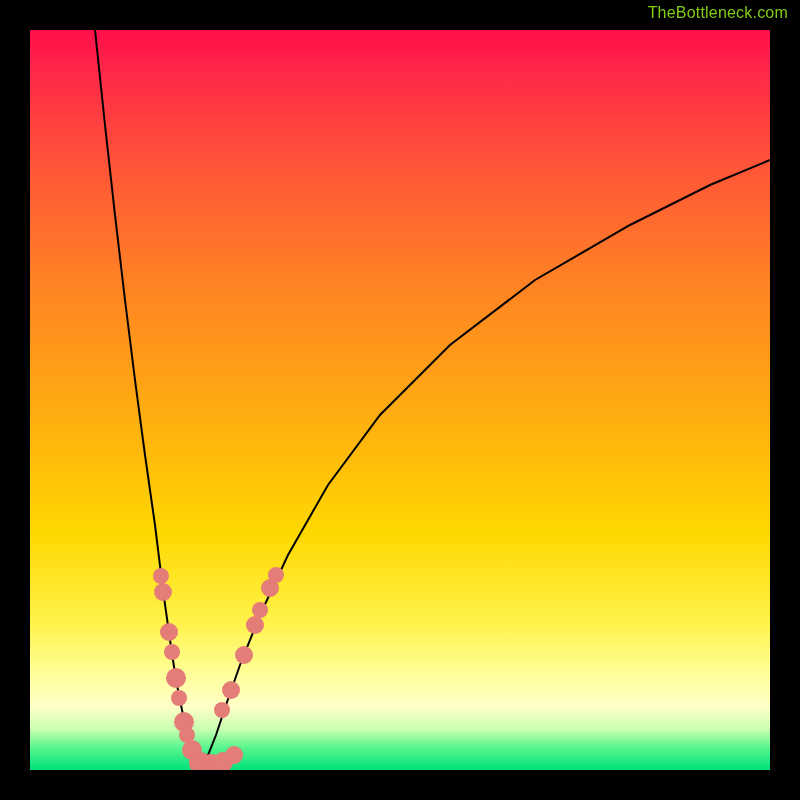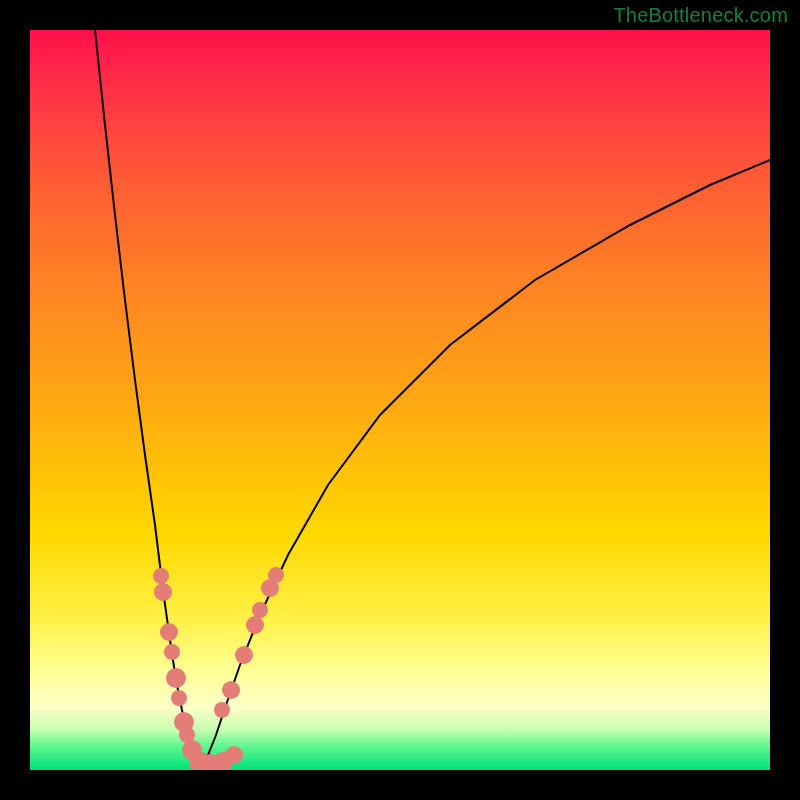--- a/index.html
+++ b/index.html
@@ -47,22 +47,22 @@
       #ffffc8 91.5%,
       #c9ffb0 94.5%,
       #58f58e 97%,
       #00e07a 100%
     );
   }
   .watermark {
     position: absolute;
     top: 4px;
     right: 12px;
-    color: #15803d;
-    font-size: 20px;
+    color: #84cc16;
+    font-size: 16px;
     font-weight: 500;
     letter-spacing: 0.2px;
     user-select: none;
   }
   svg.curves {
     position: absolute;
     left: 0; top: 0;
     width: 100%;
     height: 100%;
   }

